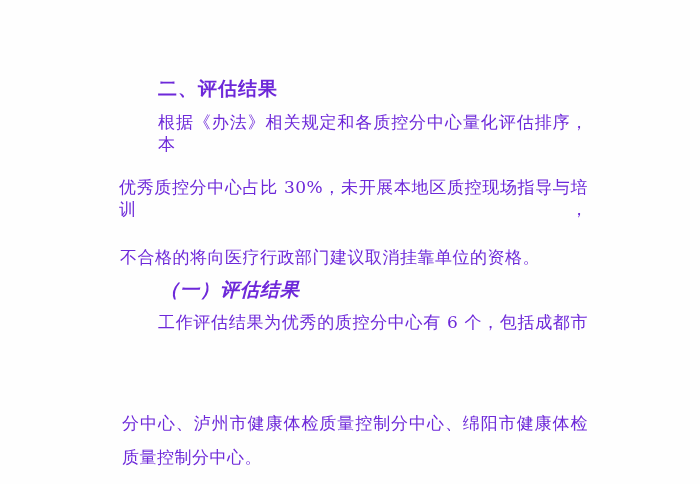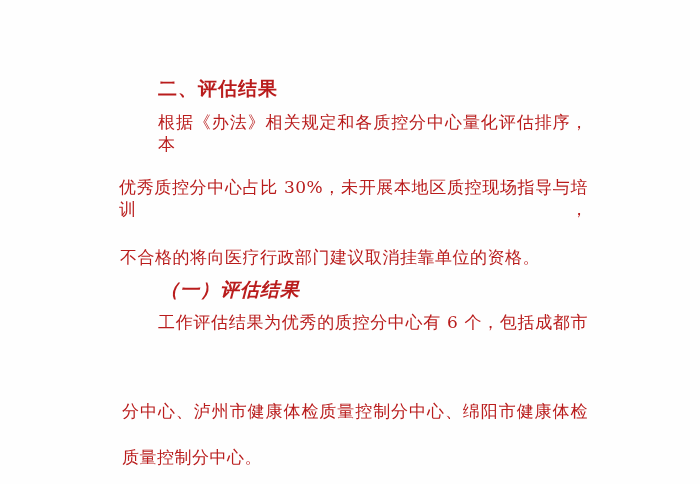--- a/index.html
+++ b/index.html
@@ -15,21 +15,21 @@
   .page {
     position: relative;
     width: 700px;
     height: 484px;
     background: #fefefe;
   }
   .line {
     position: absolute;
     font-size: 17px;
     line-height: 22px;
-    color: #b91c1c;
+    color: #6d28d9;
     letter-spacing: 0.5px;
     white-space: nowrap;
   }
   .just {
     white-space: normal;
     text-align: justify;
     text-align-last: justify;
     text-justify: inter-character;
     word-break: break-all;
   }
@@ -42,21 +42,21 @@
   .l-h1  { top: 77px;  left: 158px; }
   .l-p1a { top: 111px; left: 158px; width: 430px; }
   .l-p1b { top: 143px; left: 119px; width: 469px; }
   .l-p1c { top: 176px; left: 119px; width: 469px; }
   .l-p1d { top: 210px; left: 118px; width: 470px; }
   .l-p1e { top: 246px; left: 120px; }
   .l-h2  { top: 278px; left: 160px; font-style: italic; }
   .l-p2a { top: 311px; left: 158px; width: 430px; }
   .l-p2b { top: 343px; left: 119px; width: 470px; }
   .l-p2c { top: 379px; left: 122px; width: 466px; }
-  .l-p2d { top: 400px; left: 122px; width: 466px; }
+  .l-p2d { top: 412px; left: 122px; width: 466px; }
   .l-p2e { top: 446px; left: 122px; }
   
   .redbox {
     border: 4px solid #e0403a;
     border-radius: 3px;
     padding: 7px 6px 9px 4px;
     margin: -7px -10px -9px -8px;
   }
 </style>
 </head>

